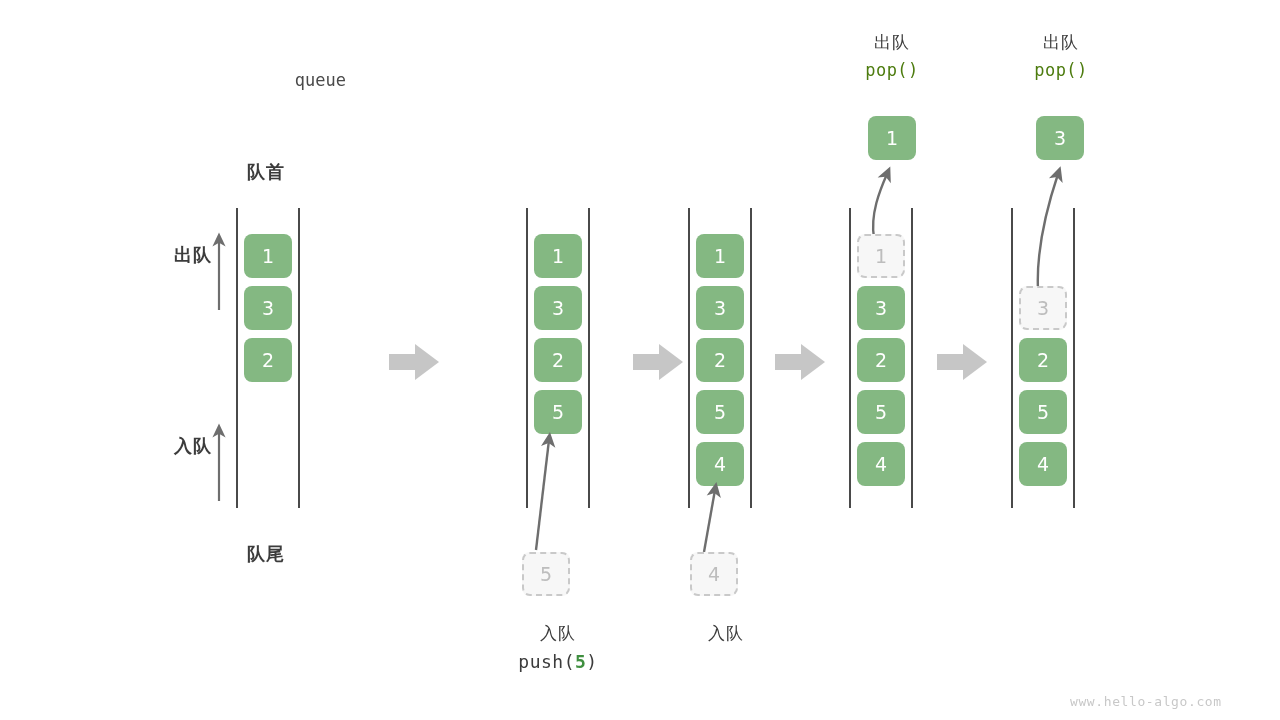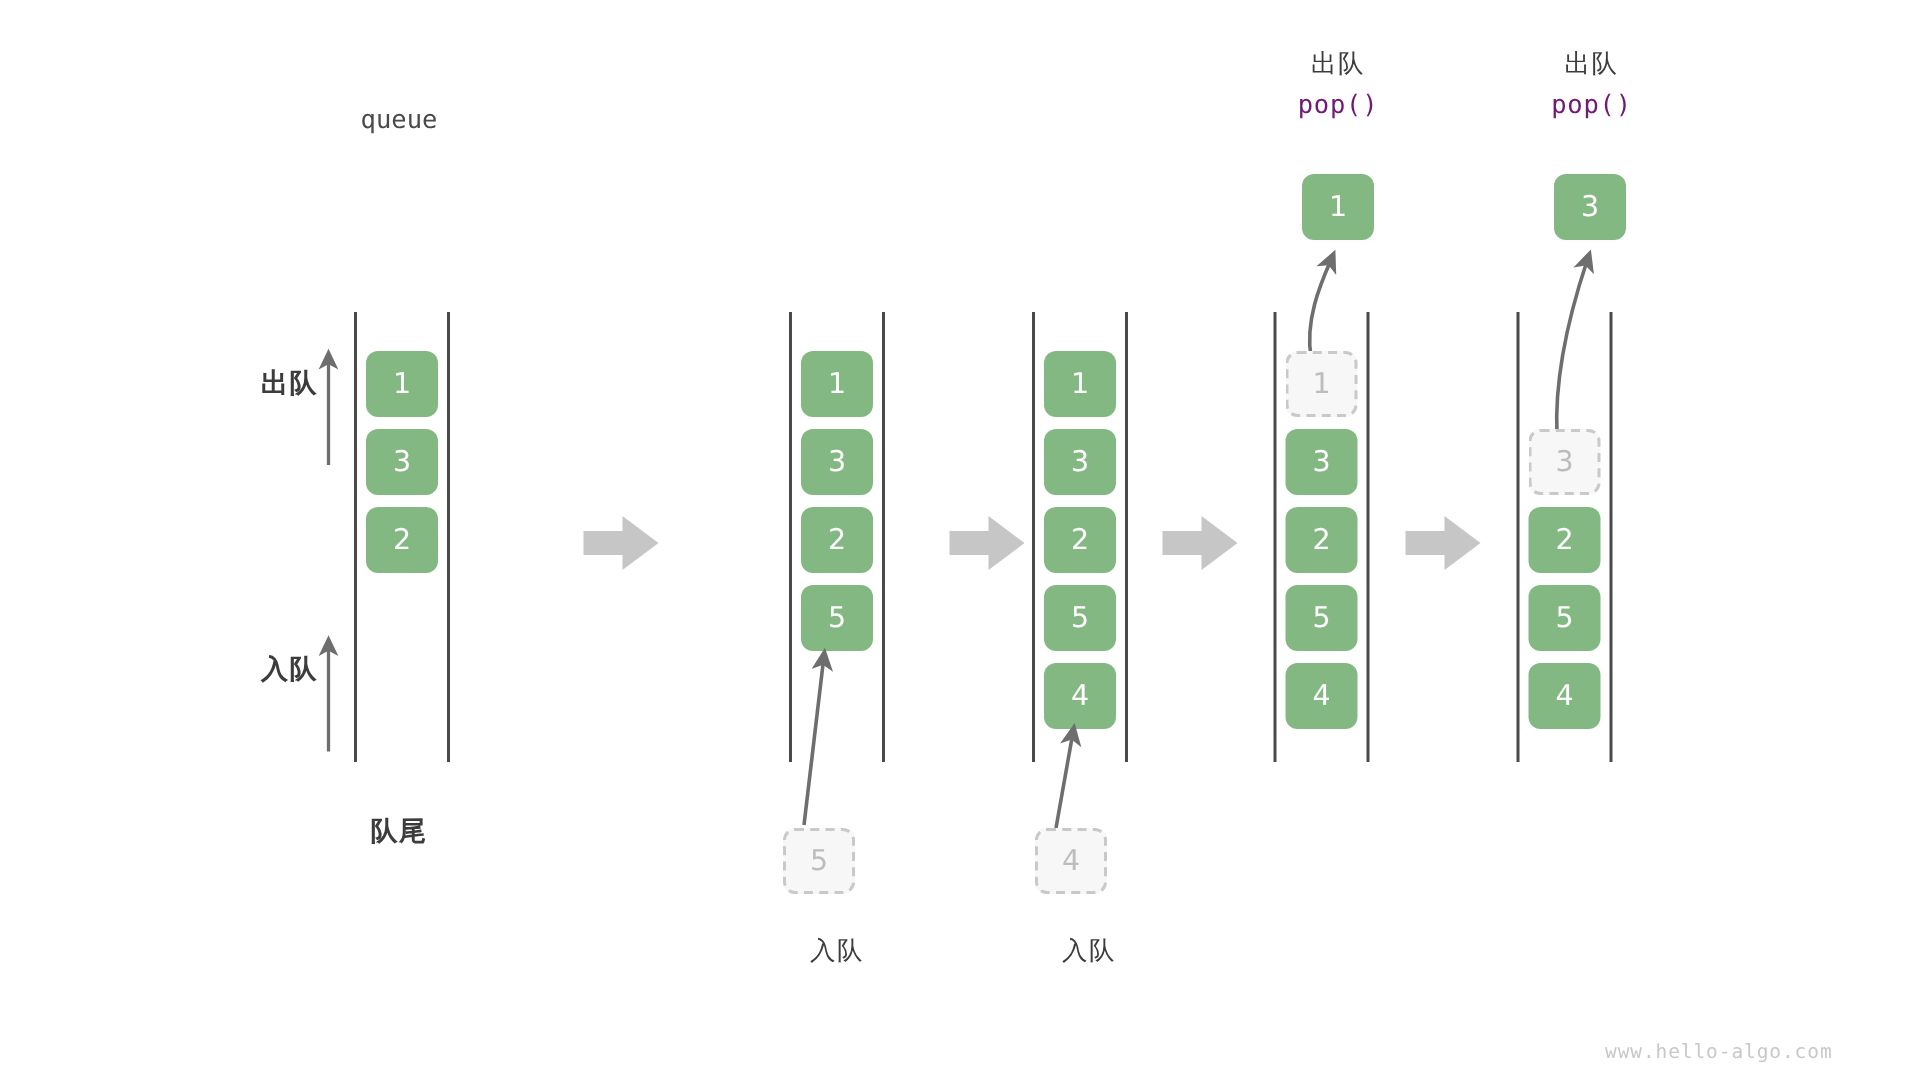--- a/index.html
+++ b/index.html
@@ -26,21 +26,21 @@
     font-size: 21px;
     font-weight: bold;
     color: #4a9a4a;
     text-align: center;
     letter-spacing: 1px;
   }
   .title-en {
     font-family: "DejaVu Sans Mono", "Liberation Mono", monospace;
     font-size: 17px;
     color: #4a4a4a;
-    text-align: center;
+    text-align: right;
   }
   .label-cn-bold {
     font-size: 18px;
     font-weight: bold;
     color: #3c3c3c;
     text-align: center;
     letter-spacing: 1px;
   }
   .op-head {
     text-align: center;
@@ -49,21 +49,21 @@
   .op-head .cn {
     font-size: 17px;
     font-weight: 500;
     color: #3c3c3c;
     letter-spacing: 1px;
     line-height: 26px;
   }
   .op-head .code {
     font-family: "DejaVu Sans Mono", "Liberation Mono", monospace;
     font-size: 17px;
-    color: #701a75;
+    color: #4d7c0f;
     line-height: 28px;
     letter-spacing: 0.5px;
   }
   .op-foot {
     text-align: center;
     width: 170px;
   }
   .op-foot .cn {
     font-size: 17px;
     font-weight: 500;
@@ -115,20 +115,21 @@
   }
   svg { overflow: visible; }
 </style>
 </head>
 <body>
 
 <div class="stage">
 
   <div class="abs title-en" style="left:186px; top:70px; width:160px;">queue</div>
 
+  <div class="abs label-cn-bold" style="left:186px; top:160px; width:160px;">队首</div>
   <div class="abs label-cn-bold" style="left:186px; top:542px; width:160px;">队尾</div>
 
   <div class="abs label-cn-bold" style="left:140px; top:243px; width:72px; text-align:right;">出队</div>
   <svg class="abs" style="left:208px; top:232px;" width="22" height="80">
     <defs>
       <marker id="mk-dark" markerWidth="7" markerHeight="7" refX="3.2" refY="3.4" orient="auto">
         <path d="M0.3,0.4 L6.6,3.4 L0.3,6.4 L1.9,3.4 Z" fill="#6e6e6e"></path>
       </marker>
     </defs>
     <line x1="11" y1="78" x2="11" y2="8" stroke="#6e6e6e" stroke-width="2.2" marker-end="url(#mk-dark)"></line>
@@ -159,20 +160,21 @@
     <div class="abs cell" style="left:8px; top:130px;">2</div>
     <div class="abs cell" style="left:8px; top:182px;">5</div>
   </div>
 
   <svg class="abs" style="left:518px; top:424px;" width="60" height="130">
     <line x1="18" y1="126" x2="31" y2="16" stroke="#6e6e6e" stroke-width="2.4" marker-end="url(#mk-dark)"></line>
   </svg>
   <div class="abs cell ghost" style="left:522px; top:552px;">5</div>
   <div class="abs op-foot" style="left:473px; top:620px;">
     <div class="cn">入队</div>
+    <div class="code"><span>push(</span><span class="hl">5</span><span>)</span></div>
   </div>
 
   <svg class="abs" style="left:633px; top:343px;" width="52" height="38">
     <path d="M0,11 L26,11 L26,1 L50,19 L26,37 L26,27 L0,27 Z" fill="#c6c6c6"></path>
   </svg>
 
   <div class="abs" style="left:688px; top:208px;">
     <div class="rail abs" style="left:0px; top:0px; height:300px;"></div>
     <div class="rail abs" style="left:62px; top:0px; height:300px;"></div>
     <div class="abs cell" style="left:8px; top:26px;">1</div>

